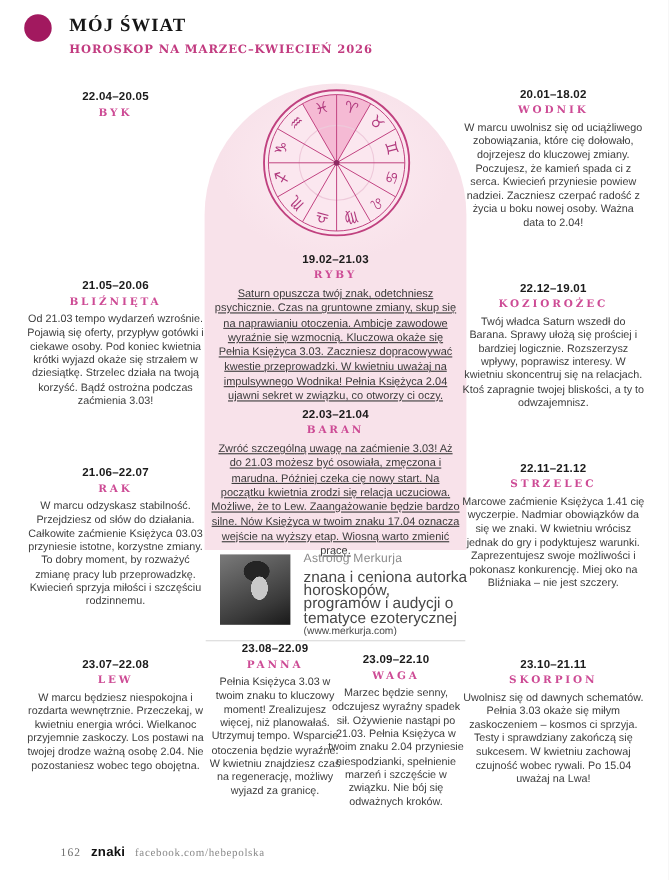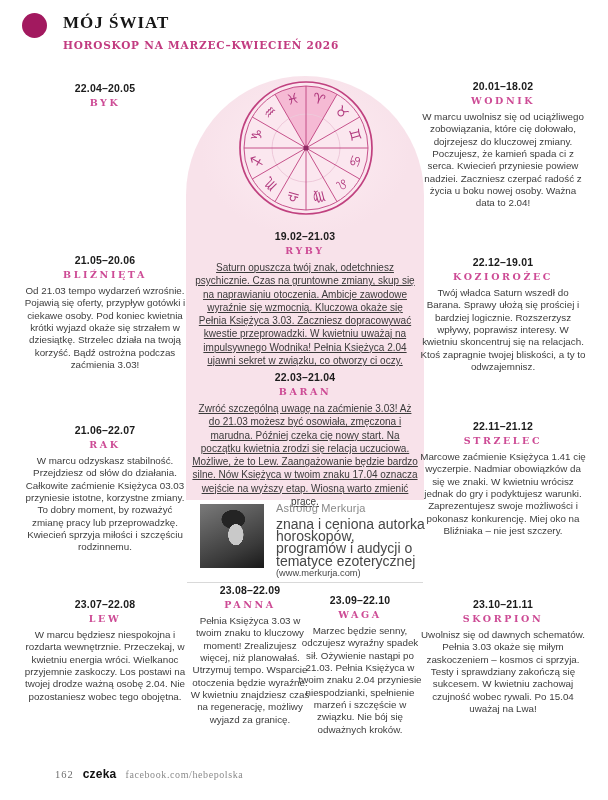--- a/index.html
+++ b/index.html
@@ -164,17 +164,17 @@
   </div>
 
   <div class="entry" style="left:298px;top:594px;width:124px;">
     <div class="dates">23.09–22.10</div>
     <div class="sign">WAGA</div>
     <div class="body-text">Marzec będzie senny, odczujesz wyraźny spadek sił. Ożywienie nastąpi po 21.03. Pełnia Księżyca w twoim znaku 2.04 przyniesie niespodzianki, spełnienie marzeń i szczęście w związku. Nie bój się odważnych kroków.</div>
   </div>
 
   <div class="footer">
     <span class="page-number">162</span>
-    <span class="footer-logo">czeka</span>
+    <span class="footer-logo">znaki</span>
     <span class="footer-social">facebook.com/hebepolska</span>
   </div>
 
 </div>
 
 </body></html>

